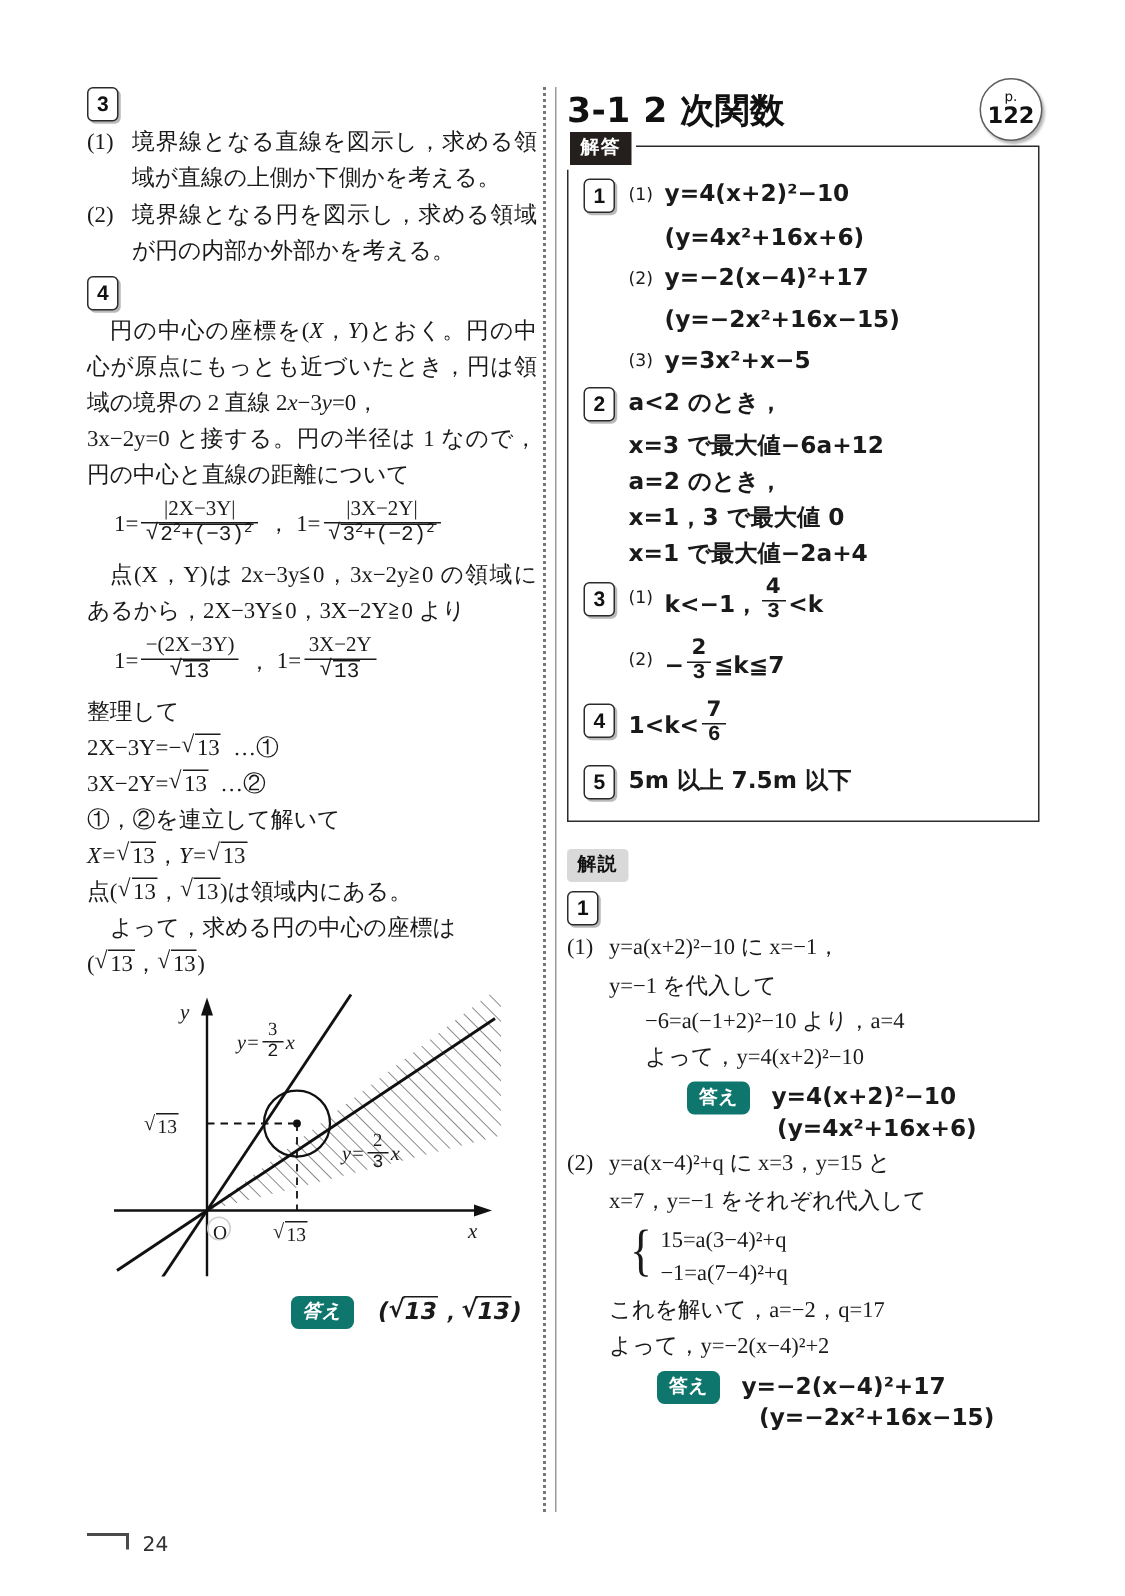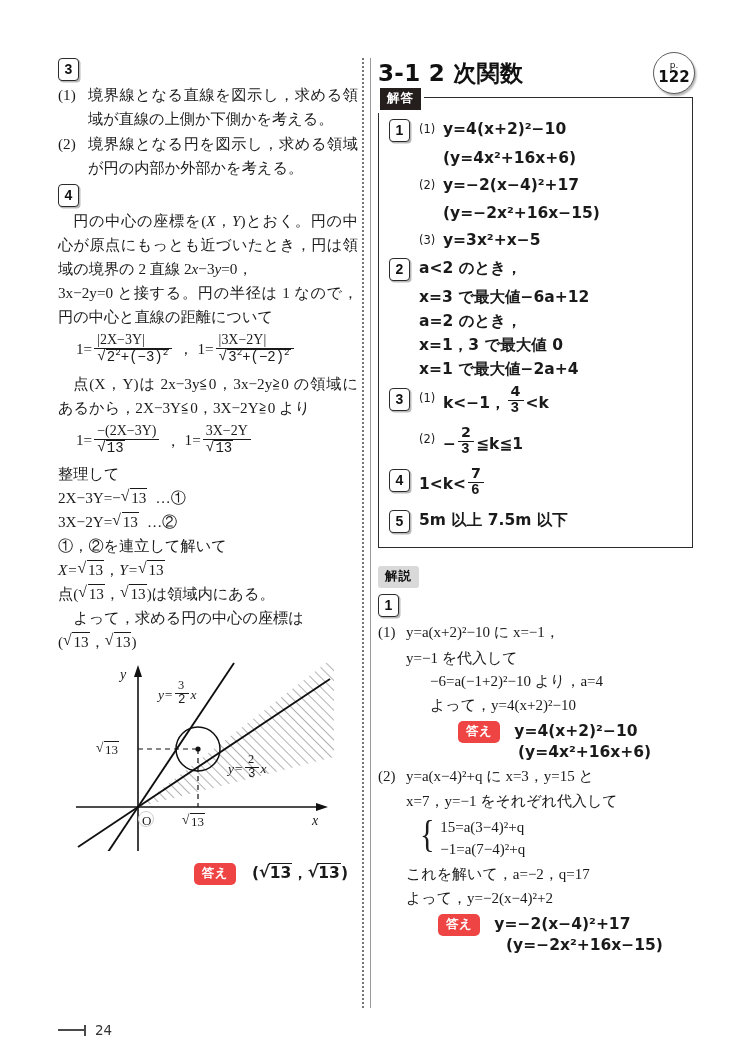--- a/index.html
+++ b/index.html
@@ -42,45 +42,45 @@
 
   
   .lblock{margin-bottom:2px;}
   .litem{font-size:15.2px;line-height:1.58;margin-top:1px;
     display:flex;align-items:flex-start;}
   .litem .lbl{width:30px;flex:none;}
   .litem .txt{flex:1;text-align:justify;}
   .lpara{font-size:15.2px;line-height:1.58;text-indent:1em;text-align:justify;}
 
   
-  .frac{display:inline-block;vertical-align:middle;text-align:left;
+  .frac{display:inline-block;vertical-align:middle;text-align:center;
     line-height:1.12;margin:0 2px;position:relative;top:-0.15em;}
   .frac > .num{display:block;padding:0 3px;font-size:0.92em;}
   .frac > .den{display:block;padding:0 3px;border-top:1.2px solid #1a1a1a;font-size:0.92em;font-family:Liberation Mono, monospace;}
 
   
   .sqrt{display:inline-block;position:relative;padding-left:0.62em;}
   .sqrt::before{content:"\221A";position:absolute;left:0;top:-0.03em;font-size:1.04em;}
   .sqrt > span{display:inline-block;border-top:1.1px solid #1a1a1a;padding:0 1px 0 1px;}
 
   .eqline{font-size:15.2px;margin:5px 0 5px 18px;white-space:nowrap;}
   .eqline2{font-size:15.2px;margin:3px 0 3px 0;}
 
   
   .graphwrap{margin:8px 0 0 18px;}
 
   
   .ans-pill{
-    display:inline-block;background:#ef4444;color:#fff;
+    display:inline-block;background:#0f766e;color:#fff;
     border-radius:5px;padding:2px 8px 3px 8px;
     font-family:"Liberation Sans","DejaVu Sans",sans-serif;
     font-weight:bold;font-size:12.5px;letter-spacing:0.5px;
     vertical-align:middle;
   }
-  .ans-line{margin-top:8px;text-align:right;font-size:16px;padding-right:10px;}
+  .ans-line{margin-top:8px;text-align:right;font-size:16px;padding-right:10px;font-style:italic;}
   .ans-line .val{margin-left:12px;font-weight:bold;
     font-family:"DejaVu Sans","Liberation Sans",sans-serif;font-size:15.5px;}
 
   
   .sec-title{
     font-family:"DejaVu Sans","Liberation Sans",sans-serif;
     font-weight:bold;font-size:23px;letter-spacing:0.3px;color:#111;
     margin:0 0 6px 0;
   }
   .pbadge{
@@ -137,21 +137,21 @@
   .eans2{margin-left:140px;font-weight:bold;font-size:15.5px;
     font-family:"DejaVu Sans","Liberation Sans",sans-serif;}
 
   
   .sysblock{display:flex;align-items:stretch;margin:3px 0 3px 42px;}
   .sysbrace{font-size:38px;line-height:0.92;font-family:"Liberation Serif",serif;
     margin-right:2px;transform:scaleX(0.8);transform-origin:left center;}
   .syslines > div{font-size:15px;line-height:1.45;}
 
   
-  .footer{position:absolute;left:58px;bottom:26px;display:flex;align-items:center;}
+  .footer{position:absolute;left:58px;bottom:26px;display:flex;align-items:flex-start;}
   .foot-rule{width:26px;height:2px;background:#4a4a4a;}
   .foot-tick{width:2px;height:11px;background:#4a4a4a;}
   .foot-num{margin-left:9px;font-family:"DejaVu Sans","Liberation Sans",sans-serif;
     font-size:13.5px;color:#333;}
 </style>
 </head>
 <body>
 
 <div class="page">
 
@@ -331,21 +331,21 @@
         <div class="bold-math indent30">x=1 で最大値−2a+4</div>
 
         <div class="arow" style="margin-top:6px;">
           <span class="badge-cell"><span class="qnum">3</span></span>
           <span class="sub">(1)</span>
           <span class="body"><span>k&lt;−1，</span><span class="frac"><span class="num">4</span><span class="den">3</span></span><span>&lt;k</span></span>
         </div>
         <div class="arow" style="margin-top:8px;">
           <span class="badge-cell"></span>
           <span class="sub">(2)</span>
-          <span class="body"><span>−</span><span class="frac"><span class="num">2</span><span class="den">3</span></span><span>≦k≦1</span></span>
+          <span class="body"><span>−</span><span class="frac"><span class="num">2</span><span class="den">3</span></span><span>≦k≦7</span></span>
         </div>
 
         <div class="arow" style="margin-top:8px;">
           <span class="badge-cell"><span class="qnum">4</span></span>
           <span class="body"><span>1&lt;k&lt;</span><span class="frac"><span class="num">7</span><span class="den">6</span></span></span>
         </div>
 
         <div class="arow" style="margin-top:8px;">
           <span class="badge-cell"><span class="qnum">5</span></span>
           <span class="body">5m 以上 7.5m 以下</span>

